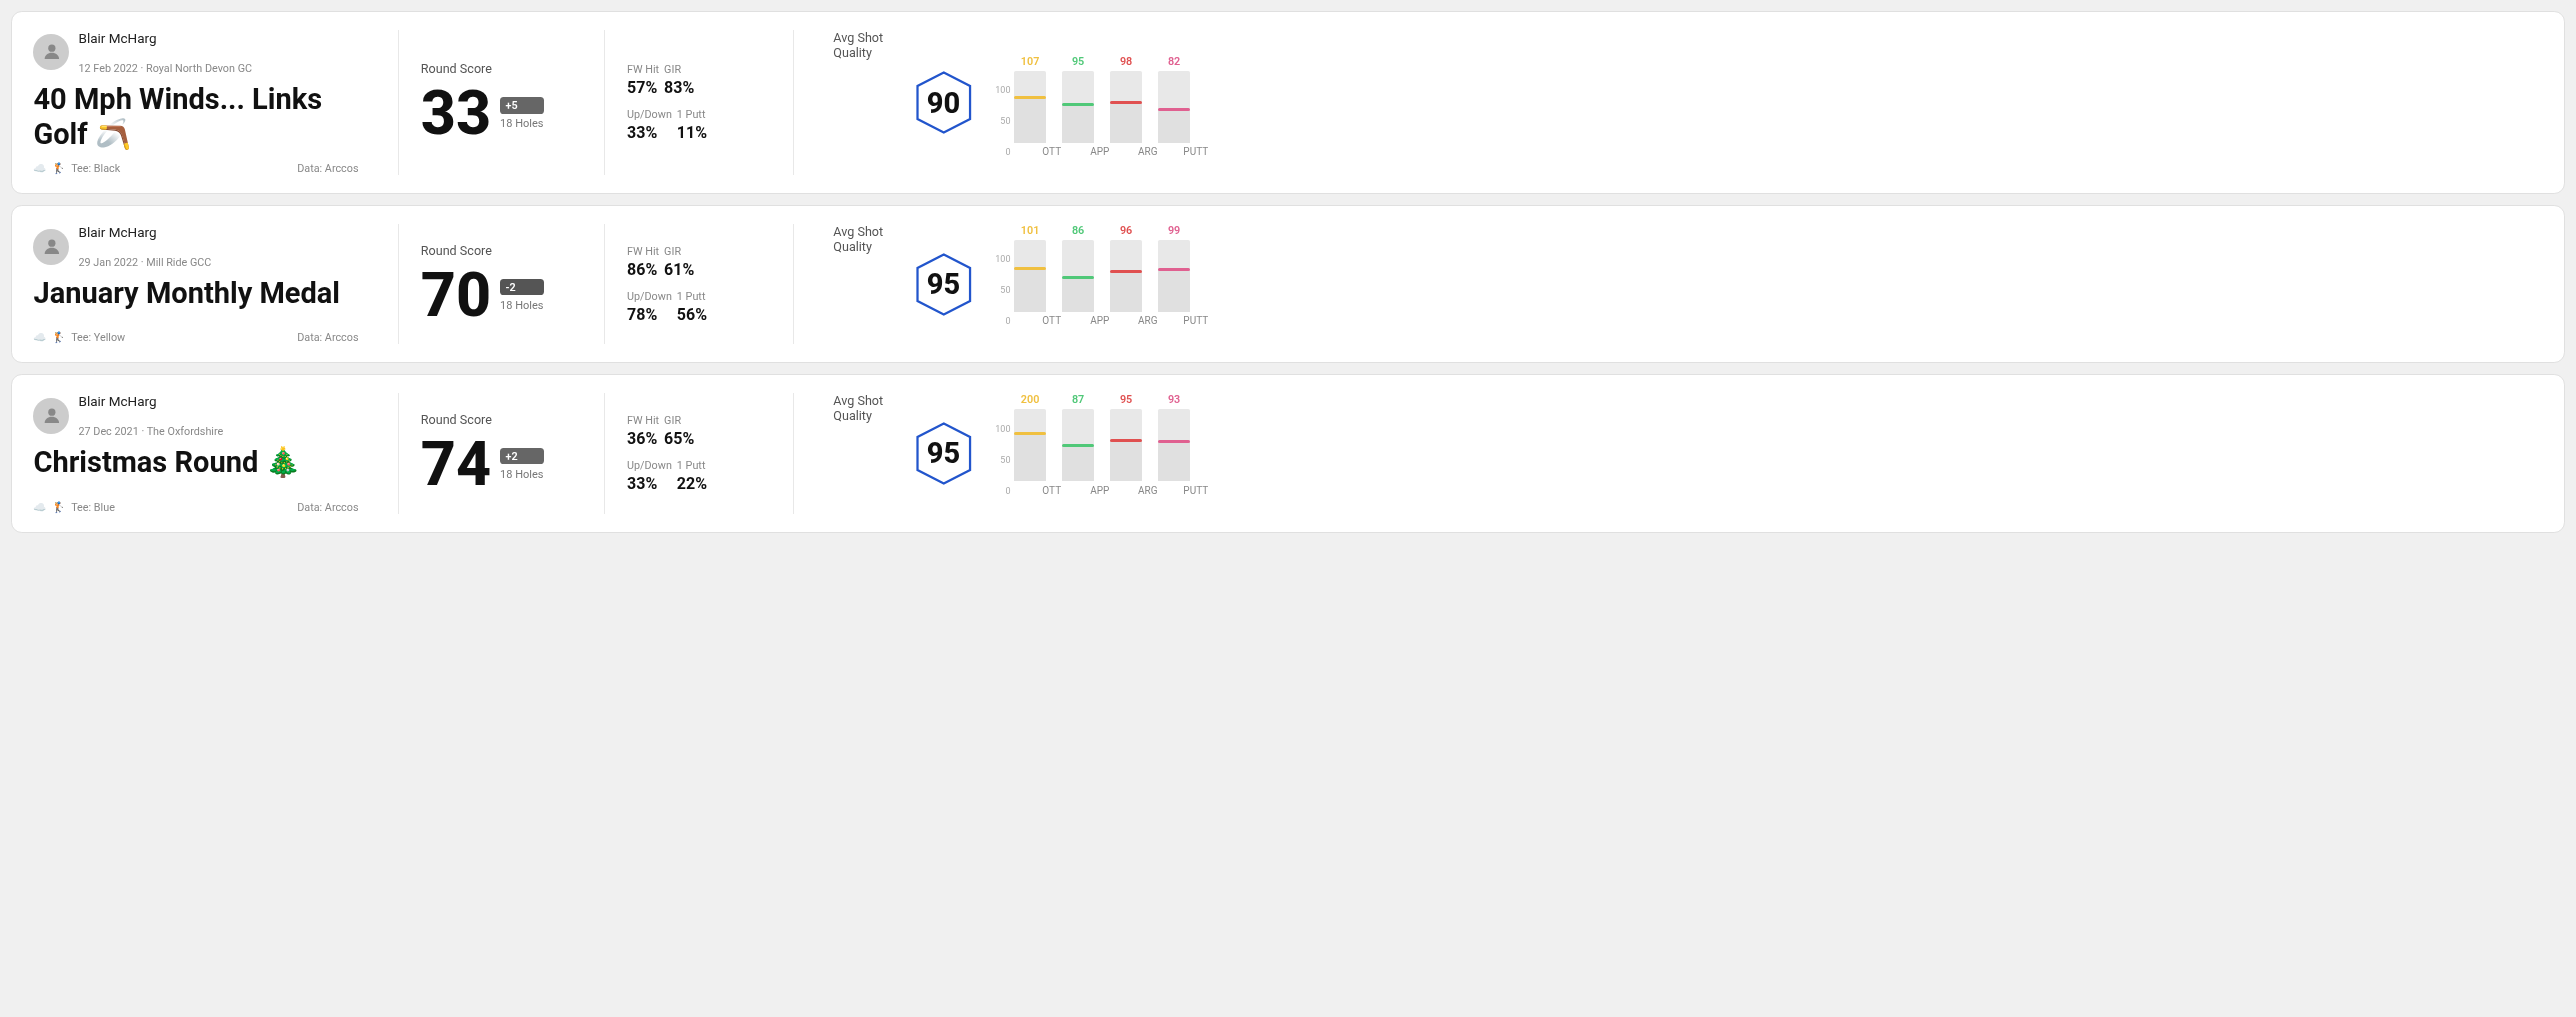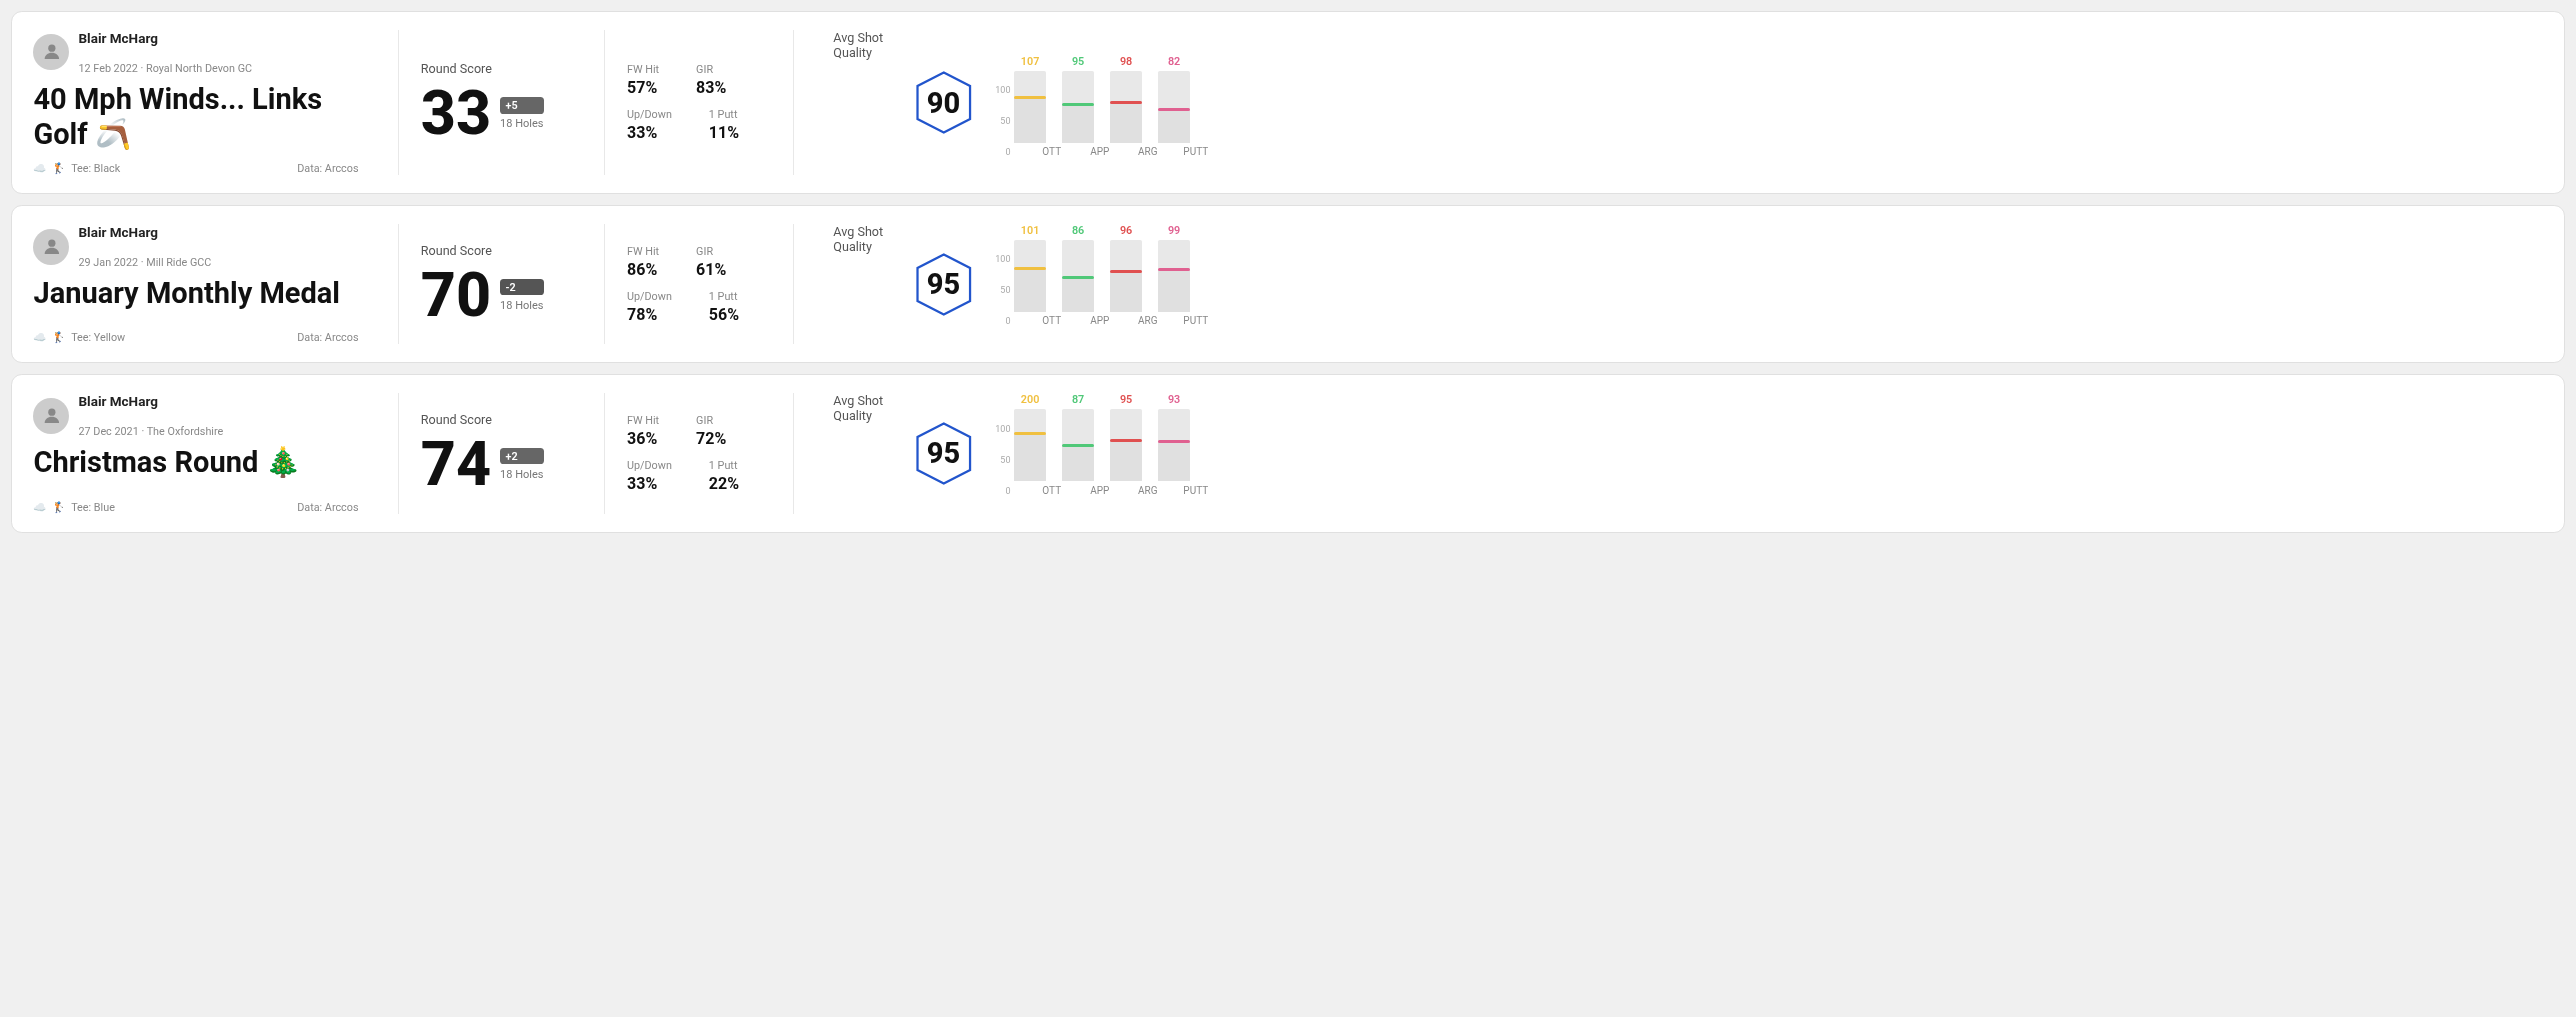--- a/index.html
+++ b/index.html
@@ -43,21 +43,21 @@
       align-items: center;
       justify-content: center;
       flex-shrink: 0;
     }
     .avatar svg {
       width: 21.7px;
       height: 21.7px;
       fill: #888;
     }
     .user-details .name {
-      font-weight: 700;
+      font-weight: 400;
       font-size: 13.5px;
       color: #222;
     }
     .user-details .date-course {
       font-size: 10.8px;
       color: #888;
       margin-top: 16px;
     }
     .round-title {
       font-size: 29px;
@@ -130,21 +130,21 @@
     .stats-section {
       width: 144px;
       flex-shrink: 0;
       display: flex;
       flex-direction: column;
       justify-content: center;
       gap: 10.8px;
     }
     .stats-row {
       display: flex;
-      gap: 37px;
+      gap: 5px;
     }
     .stat-item .stat-label {
       font-size: 10.8px;
       color: #888;
       margin-bottom: 1.8px;
     }
     .stat-item .stat-value {
       font-size: 16px;
       font-weight: 700;
       color: #111;
@@ -570,21 +570,21 @@
     <div class="divider"></div>
 
     <div class="stats-section">
       <div class="stats-row">
         <div class="stat-item">
           <div class="stat-label">FW Hit</div>
           <div class="stat-value">36%</div>
         </div>
         <div class="stat-item">
           <div class="stat-label">GIR</div>
-          <div class="stat-value">72%</div>
+          <div class="stat-value">65%</div>
         </div>
       </div>
       <div class="stats-row">
         <div class="stat-item">
           <div class="stat-label">Up/Down</div>
           <div class="stat-value">33%</div>
         </div>
         <div class="stat-item">
           <div class="stat-label">1 Putt</div>
           <div class="stat-value">22%</div>

